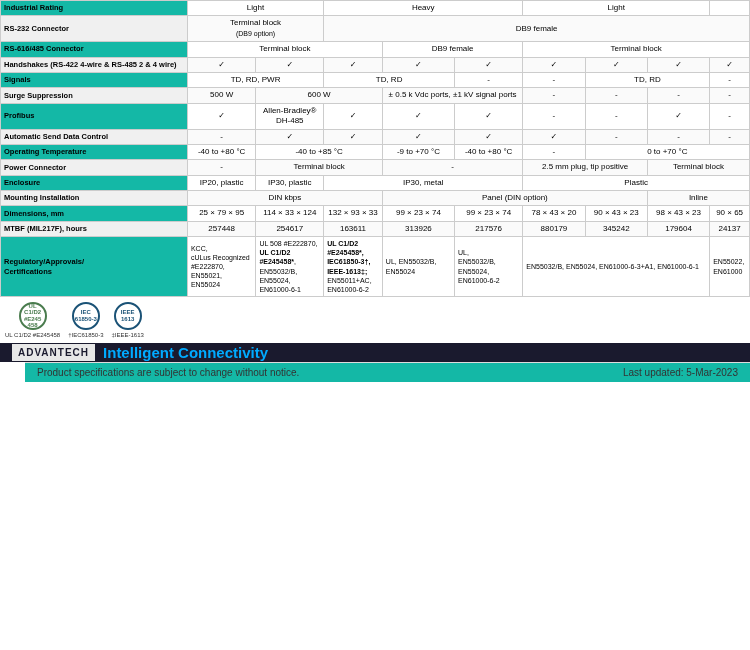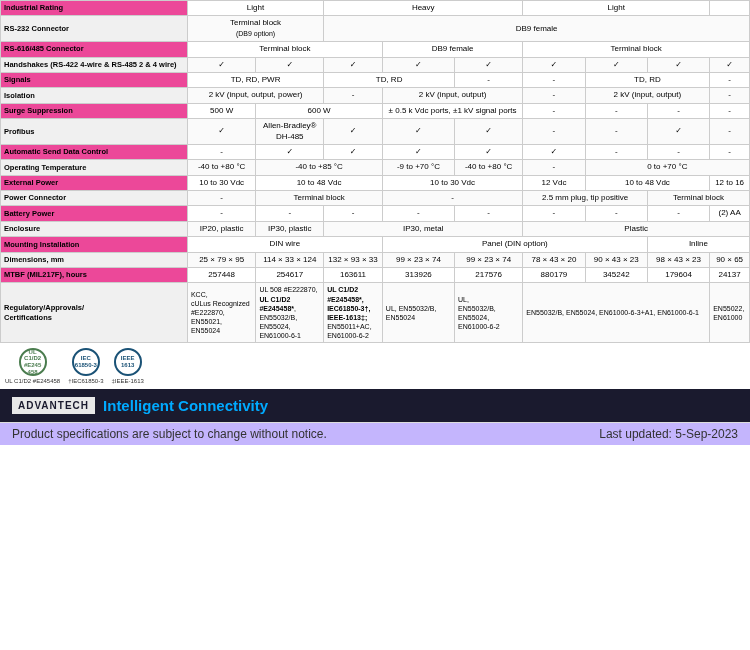--- a/index.html
+++ b/index.html
@@ -2,30 +2,30 @@
 <html><head>
   <meta charset="utf-8">
   <style>
     * { box-sizing: border-box; margin: 0; padding: 0; }
     body { font-family: Arial, sans-serif; font-size: 9px; background: #fff; width: 750px; overflow-x: hidden; }
     
     .table-container { width: 100%; overflow: hidden; }
     
     table { width: 100%; border-collapse: collapse; font-size: 8px; }
     td, th { border: 1px solid #ccc; padding: 2px 3px; vertical-align: middle; text-align: center; line-height: 1.3; }
-    td:first-child { text-align: left; font-weight: bold; font-size: 7.5px; background: #ec4899; min-width: 80px; }
+    td:first-child { text-align: left; font-weight: bold; font-size: 7.5px; background: #14b8a6; min-width: 80px; }
     tr:nth-child(even) td { background: #fafafa; }
     tr:nth-child(even) td:first-child { background: #f0f0f0; }
     .bold { font-weight: bold; }
     
-    .footer { background: #1a1a2e; color: white; padding: 8px 12px; display: flex; align-items: flex-end; gap: 10px; margin-top: 0; }
+    .footer { background: #1a1a2e; color: white; padding: 1px 12px; display: flex; align-items: flex-end; gap: 10px; margin-top: 0; }
     .footer-brand { display: flex; align-items: center; gap: 8px; }
     .footer-logo { background: #e8e8e8; color: #1a1a2e; font-weight: bold; font-size: 10px; padding: 3px 6px; letter-spacing: 1px; }
     .footer-tagline { font-size: 15px; font-weight: bold; color: #00aaff; }
-    .footer-bottom { background: #c4b5fd; padding: 4px 12px; display: flex; justify-content: space-between; font-size: 12px; color: #333; border-top: 1px solid #ddd; }
+    .footer-bottom { background: #14b8a6; padding: 4px 12px; display: flex; justify-content: space-between; font-size: 10px; color: #333; border-top: 1px solid #ddd; margin-left: 25px; }
     
     .cert-icons { display: flex; gap: 8px; align-items: center; padding: 5px 5px; }
     .cert-icon { display: flex; flex-direction: column; align-items: center; font-size: 6px; color: #333; }
     .cert-circle { width: 28px; height: 28px; border: 2px solid #333; border-radius: 50%; display: flex; align-items: center; justify-content: center; font-size: 6px; font-weight: bold; text-align: center; line-height: 1.1; }
     .cert-circle.green { border-color: #4a7c4e; color: #4a7c4e; }
     .cert-circle.blue { border-color: #1a5276; color: #1a5276; }
     
     .small-text { font-size: 7px; }
   </style>
 </head>
@@ -73,29 +73,20 @@
       <tr>
         <td>Signals</td>
         <td colspan="2">TD, RD, PWR</td>
         <td colspan="2">TD, RD</td>
         <td>-</td>
         <td>-</td>
         <td colspan="2">TD, RD</td>
         <td>-</td>
       </tr>
 
-      <tr>
-        <td>Isolation</td>
-        <td colspan="2">2 kV (input, output, power)</td>
-        <td>-</td>
-        <td colspan="2">2 kV (input, output)</td>
-        <td>-</td>
-        <td colspan="2">2 kV (input, output)</td>
-        <td>-</td>
-      </tr>
 
       <tr>
         <td>Surge Suppression</td>
         <td>500 W</td>
         <td colspan="2">600 W</td>
         <td colspan="2">± 0.5 k Vdc ports, ±1 kV signal ports</td>
         <td>-</td>
         <td>-</td>
         <td>-</td>
         <td>-</td>
@@ -130,64 +121,43 @@
       <tr>
         <td>Operating Temperature</td>
         <td>-40 to +80 °C</td>
         <td colspan="2">-40 to +85 °C</td>
         <td>-9 to +70 °C</td>
         <td>-40 to +80 °C</td>
         <td>-</td>
         <td colspan="3">0 to +70 °C</td>
       </tr>
 
-      <tr>
-        <td>External Power</td>
-        <td>10 to 30 Vdc</td>
-        <td colspan="2">10 to 48 Vdc</td>
-        <td colspan="2">10 to 30 Vdc</td>
-        <td>12 Vdc</td>
-        <td colspan="2">10 to 48 Vdc</td>
-        <td>12 to 16</td>
-      </tr>
 
       <tr>
         <td>Power Connector</td>
         <td>-</td>
         <td colspan="2">Terminal block</td>
         <td colspan="2">-</td>
         <td colspan="2">2.5 mm plug, tip positive</td>
         <td colspan="2">Terminal block</td>
       </tr>
 
 
-      <tr>
-        <td>Battery Power</td>
-        <td>-</td>
-        <td>-</td>
-        <td>-</td>
-        <td>-</td>
-        <td>-</td>
-        <td>-</td>
-        <td>-</td>
-        <td>-</td>
-        <td>(2) AA</td>
-      </tr>
 
       <tr>
         <td>Enclosure</td>
         <td>IP20, plastic</td>
         <td>IP30, plastic</td>
         <td colspan="3">IP30, metal</td>
         <td colspan="4">Plastic</td>
       </tr>
 
       <tr>
         <td>Mounting Installation</td>
-        <td colspan="3">DIN wire</td>
+        <td colspan="3">DIN kbps</td>
         <td colspan="4">Panel (DIN option)</td>
         <td colspan="2">Inline</td>
       </tr>
 
       <tr>
         <td>Dimensions, mm</td>
         <td>25 × 79 × 95</td>
         <td>114 × 33 × 124</td>
         <td>132 × 93 × 33</td>
         <td>99 × 23 × 74</td>
@@ -241,14 +211,14 @@
 </div>
 
 <div class="footer">
   <div class="footer-brand">
     <span class="footer-logo">ADVANTECH</span>
     <span class="footer-tagline">Intelligent Connectivity</span>
   </div>
 </div>
 <div class="footer-bottom">
   <span>Product specifications are subject to change without notice.</span>
-  <span>Last updated: 5-Sep-2023</span>
+  <span>Last updated: 5-Mar-2023</span>
 </div>
 
 </body></html>

